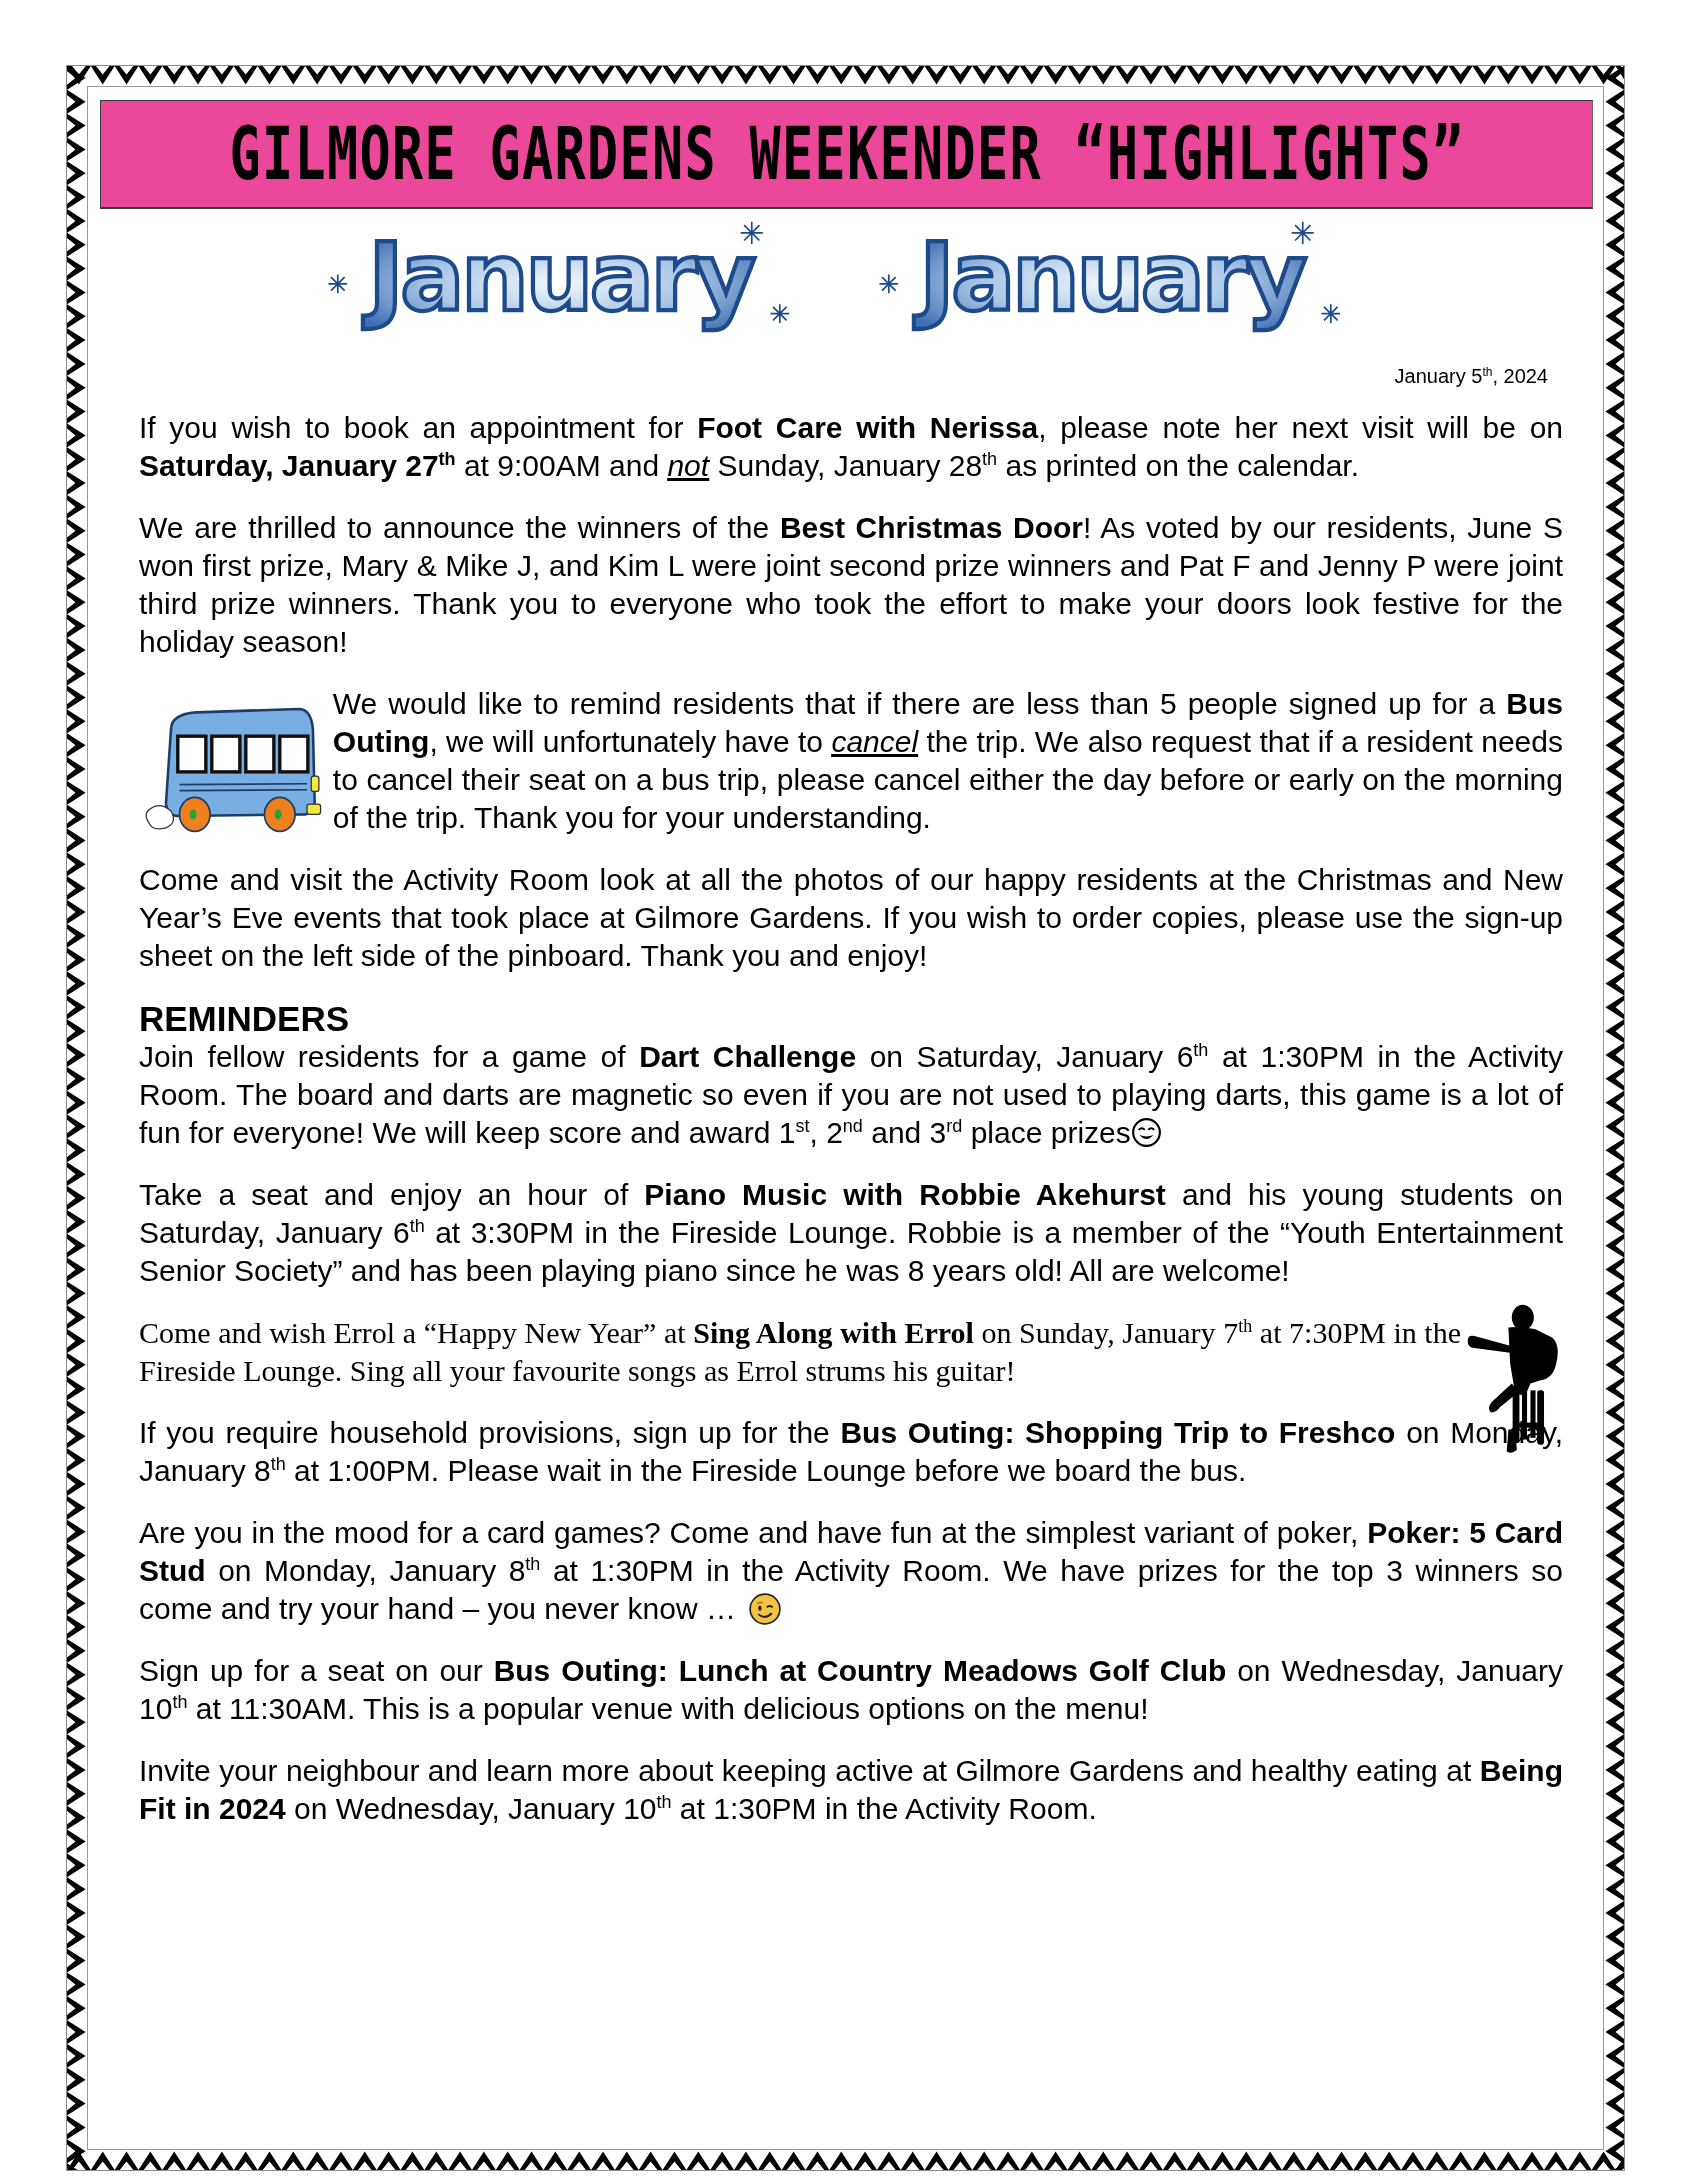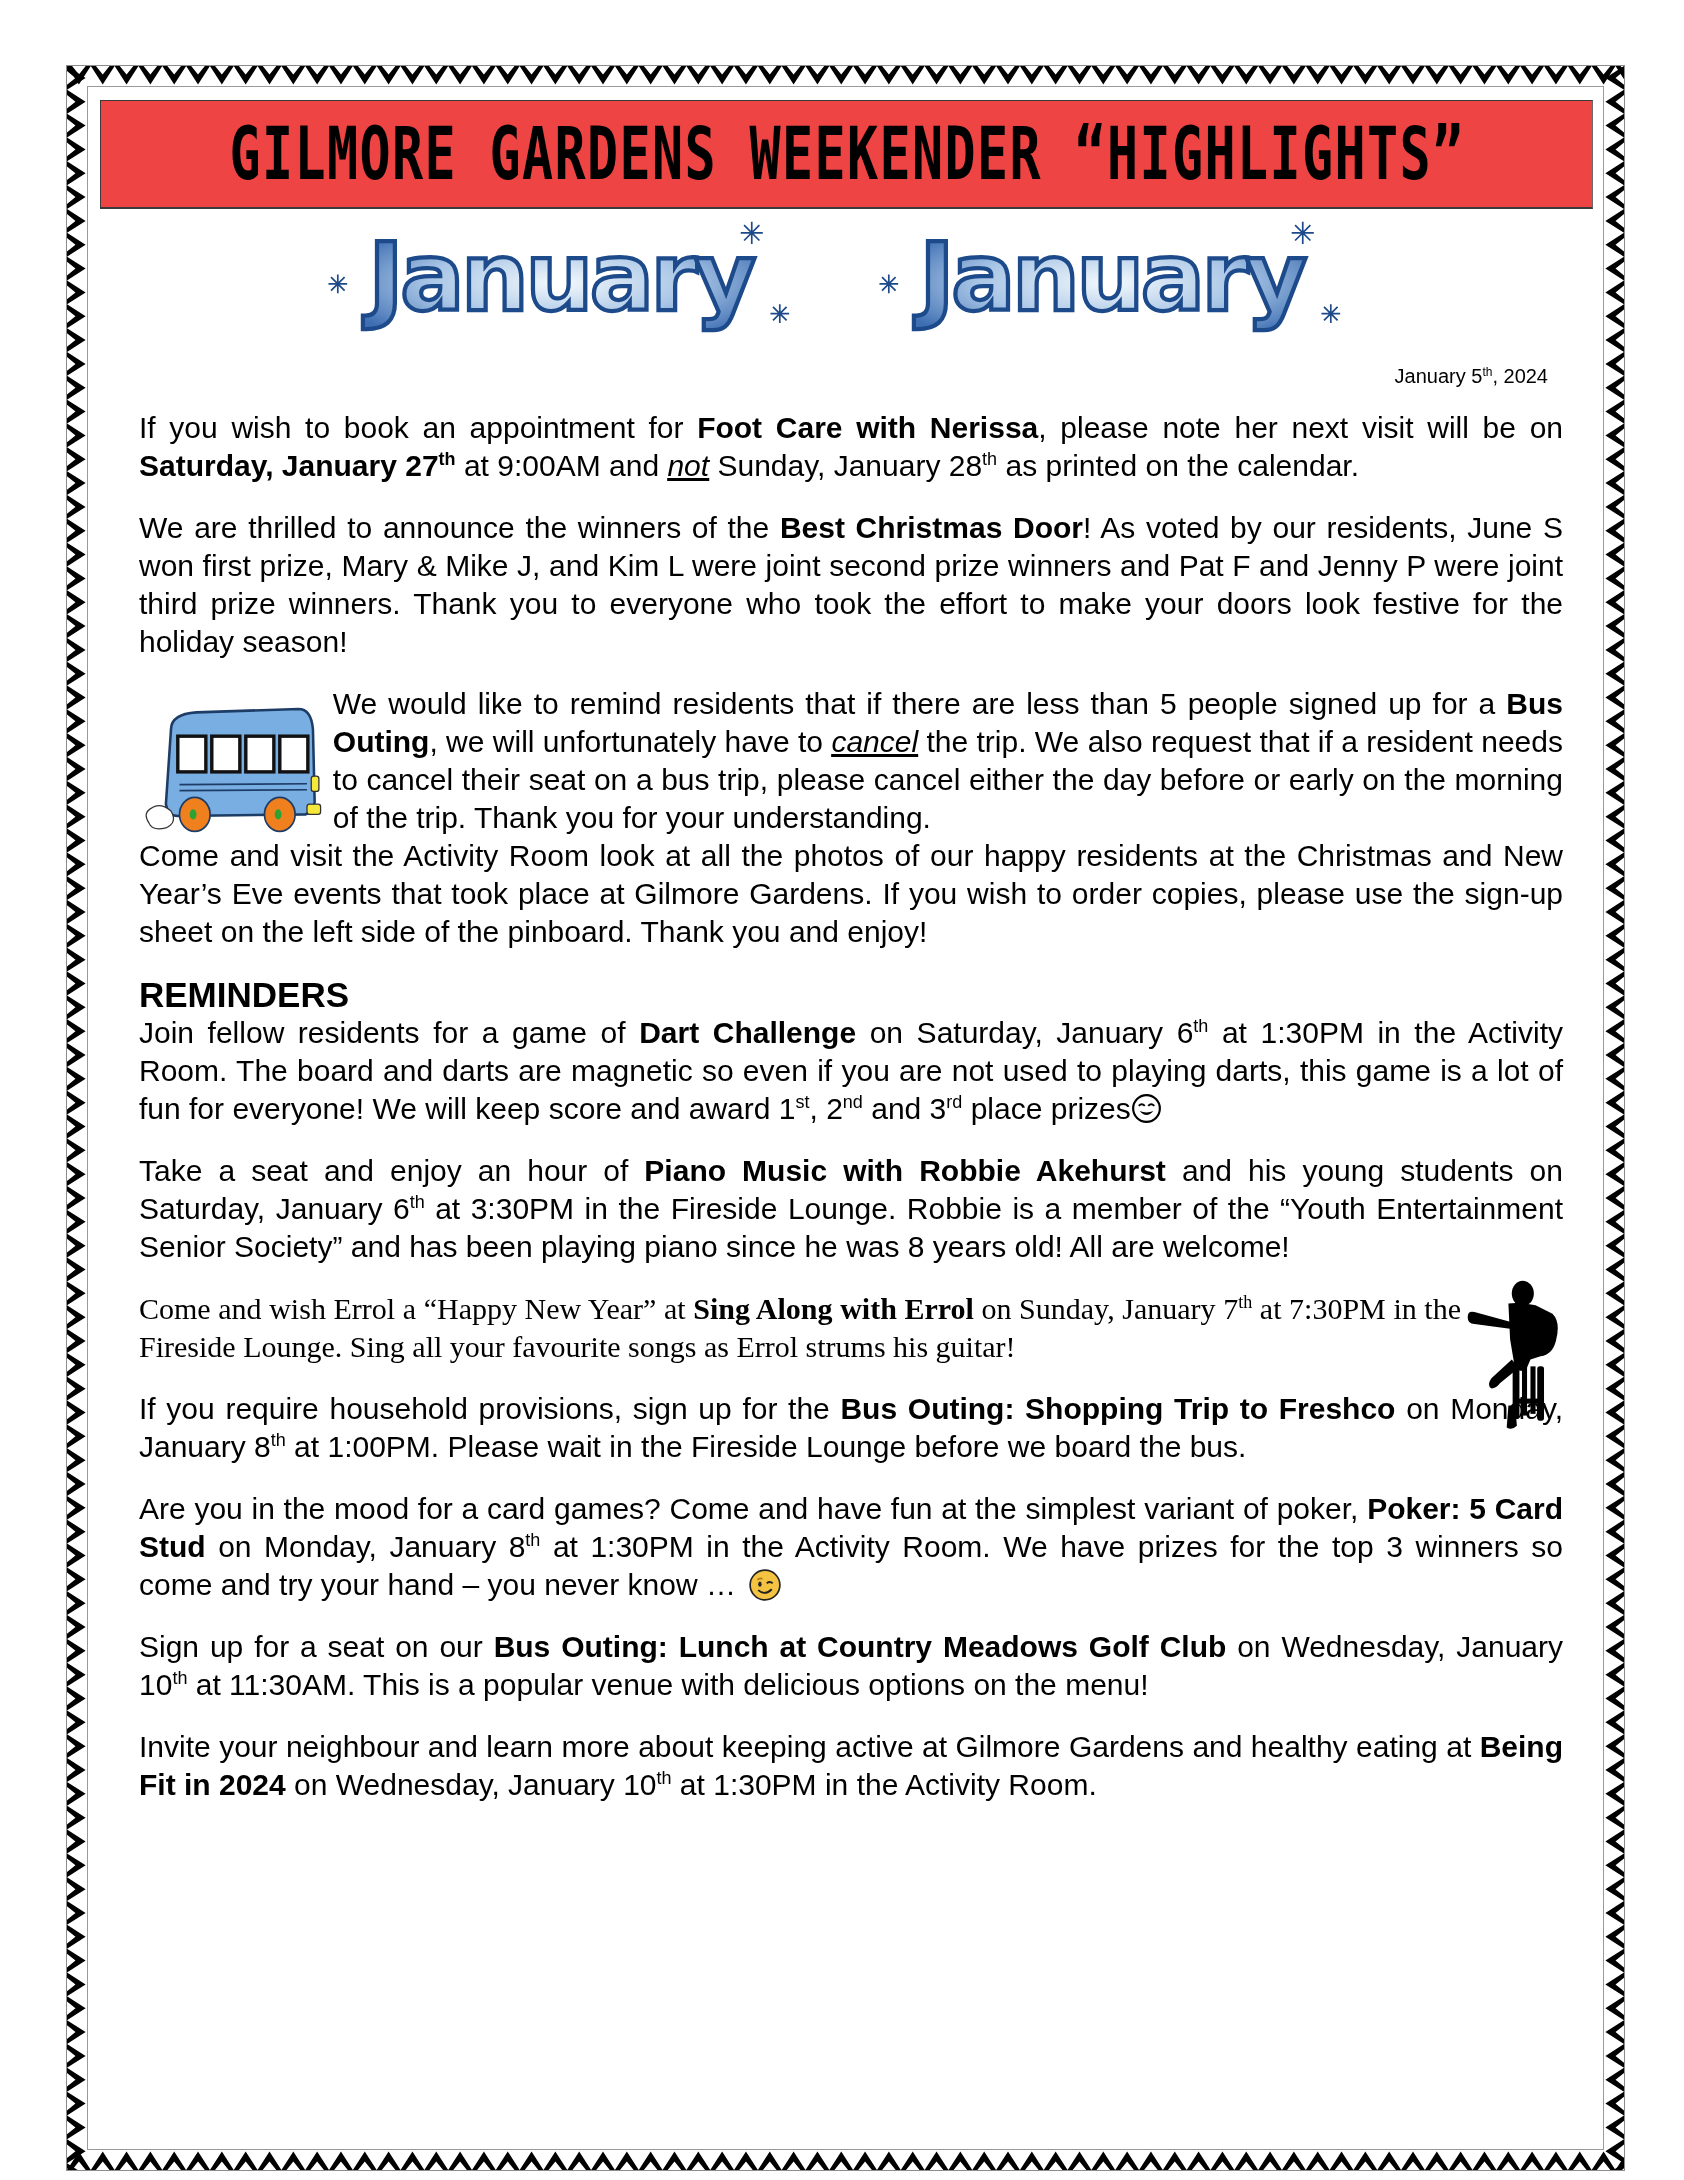--- a/index.html
+++ b/index.html
@@ -10,21 +10,21 @@
   .zig { position: absolute; }
   .zig svg { display: block; width: 100%; height: 100%; }
   .zig-top { left: 0; top: 0; width: 100%; height: 22px; }
   .zig-bottom { left: 0; bottom: 0; width: 100%; height: 22px; }
   .zig-left { left: 0; top: 0; width: 22px; height: 100%; }
   .zig-right { right: 0; top: 0; width: 22px; height: 100%; }
   .inner-line { position: absolute; left: 20.4px; top: 20.4px; right: 20.4px; bottom: 20.4px;
                 border: 1.7px solid #9a9a9a; }
 
   .title-box { position: absolute; left: 100px; top: 100px; width: 1493px; height: 109px;
-               box-sizing: border-box; background: #ef4444; border: 1.7px solid #3a3a3a;
+               box-sizing: border-box; background: #ec4899; border: 1.7px solid #3a3a3a;
                border-right-color: #6a6a6a; border-bottom-width: 2.6px;
                display: flex; align-items: center; justify-content: center; }
   .title-text { font-family: "DejaVu Sans Mono", monospace; font-weight: bold;
                 font-size: 63px; letter-spacing: 1.7px; transform: scaleX(0.82) scaleY(1.15);
                 white-space: nowrap; color: #000; }
 
   .banner { position: absolute; top: 215px; height: 119px; width: 477px; }
   .banner-left { left: 322px; }
   .banner-right { left: 873px; }
   .banner svg { width: 100%; height: 100%; display: block; }
@@ -32,21 +32,21 @@
   .date { position: absolute; right: 137px; top: 365px; font-size: 20px; }
   sup { font-size: 0.6em; line-height: 0; vertical-align: 0.6em; }
 
   .content { position: absolute; left: 139px; top: 409px; width: 1424px; }
   .heading { font-weight: bold; font-size: 35px; line-height: 39px; margin: 0; }
   .para { font-size: 30px; line-height: 38px; text-align: justify; margin: 0 0 24px 0; }
   .para b { font-weight: bold; }
   .para u i, .para i u { font-style: italic; text-decoration: underline; }
   .heading-reminders { margin-top: 10.2px; }
 
-  .bus-row { display: flex; align-items: flex-start; }
+  .bus-row { display: flex; align-items: flex-start; margin-bottom: 24px; }
   .bus-img { width: 187px; height: 141px; margin-left: 0; margin-right: 6.8px; margin-top: 10.2px; flex: none; position: relative; left: -1.7px; }
   .bus-row .para { margin: 0; flex: 1; }
 
   .errol-wrap { position: relative; font-family: Liberation Serif, serif; }
   .guitar-img { position: absolute; right: -8.5px; top: -12px; width: 106px; height: 153px; }
   .narrow { padding-right: 102px; }
 
   .emoji-smile { display: inline-block; width: 31px; height: 31px; vertical-align: -5.1px; }
   .emoji-wink { display: inline-block; width: 34px; height: 34px; vertical-align: -6.8px; margin-left: 12px; }
 </style>

